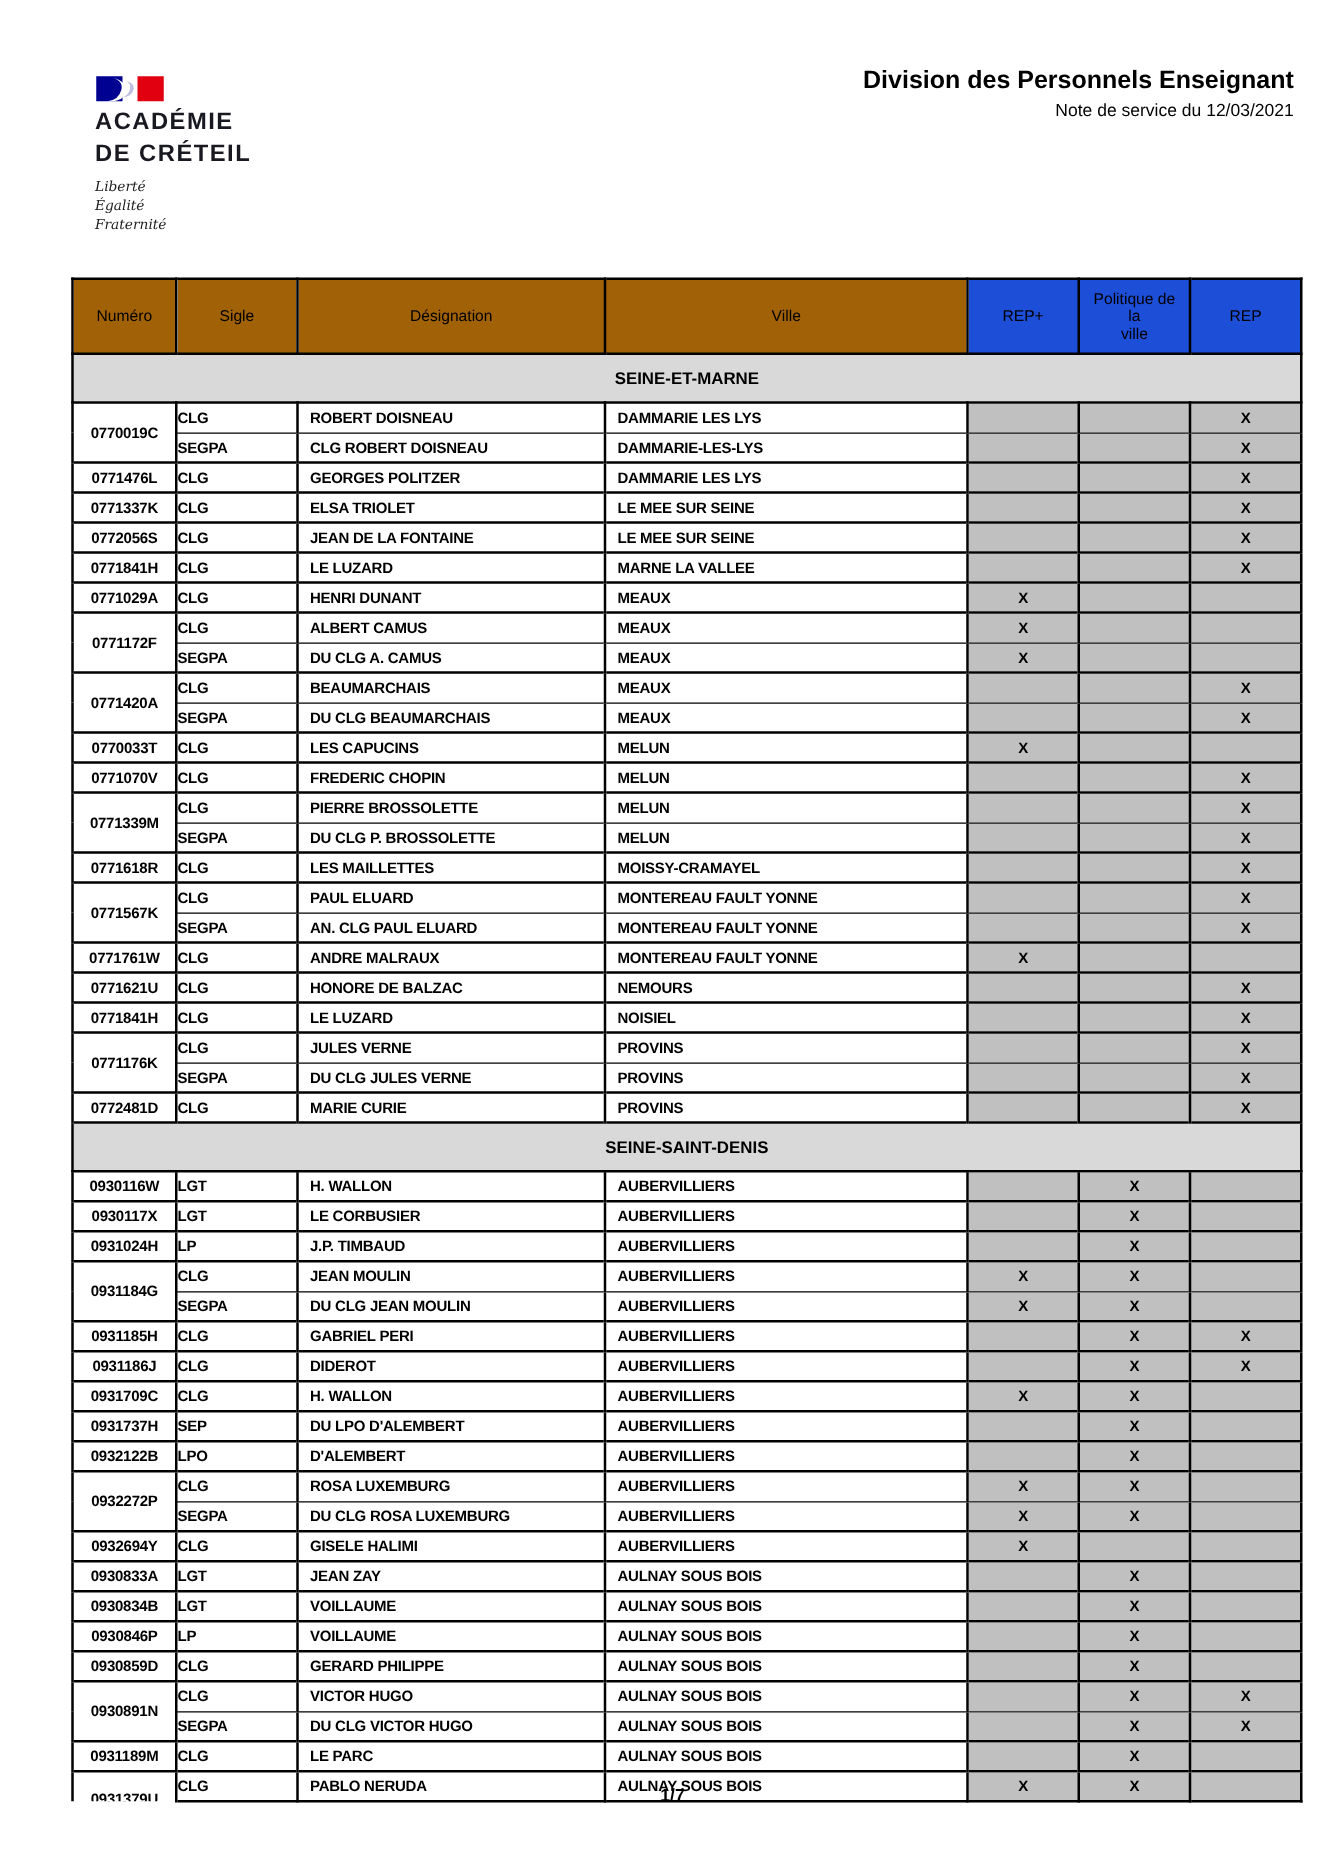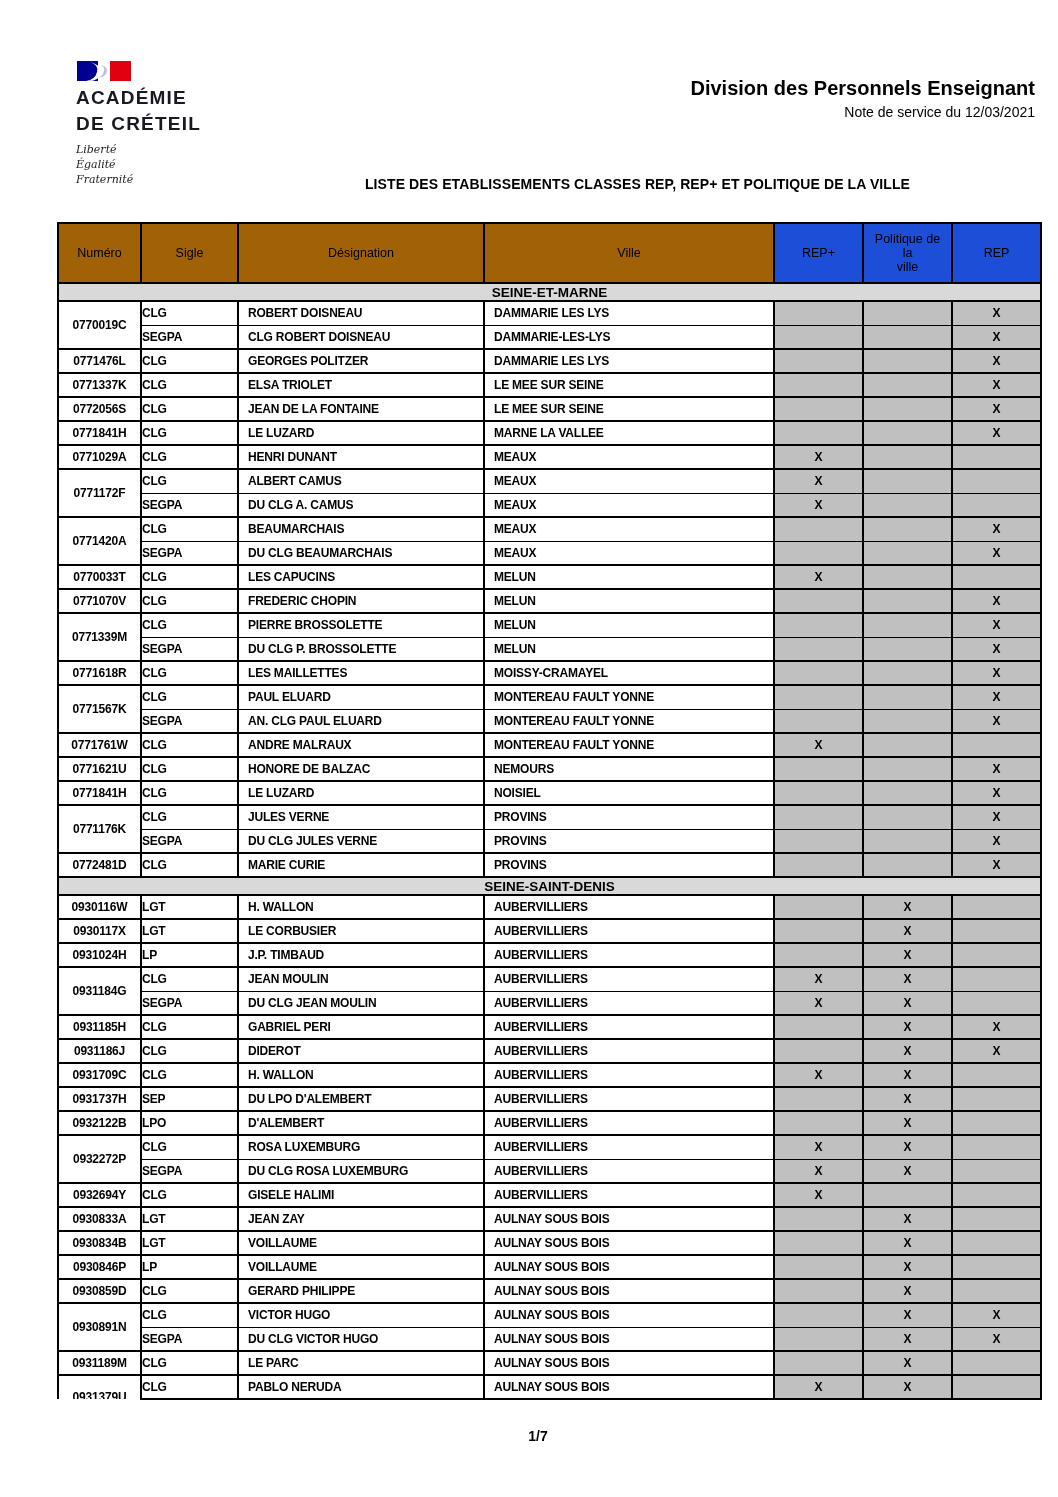--- a/index.html
+++ b/index.html
@@ -8,21 +8,21 @@
     font-family:"Liberation Sans",sans-serif;color:#000;
   }
   .page{position:absolute;inset:0;}
 
   
   .logo{position:absolute;left:76px;top:60px;}
   .logo .flag{display:block;}
   .logo .name{font-weight:bold;font-size:19px;letter-spacing:1.2px;color:#191922;line-height:21px;margin-top:5px;}
   .logo .motto{margin-top:8px;font-family:"DejaVu Serif",serif;font-style:italic;font-size:11px;line-height:15px;color:#1c1c1c;}
 
-  .hdr-right{position:absolute;right:23px;top:76px;text-align:right;}
+  .hdr-right{position:absolute;right:23px;top:52px;text-align:right;}
   .hdr-right .division{font-weight:bold;font-size:20px;line-height:24px;}
   .hdr-right .annexe{font-weight:bold;font-size:17px;line-height:22px;margin-top:7px;}
   .hdr-right .note{font-size:14px;line-height:18px;margin-top:3px;}
 
   .doc-title{position:absolute;left:230px;top:176px;width:815px;text-align:center;
     font-weight:bold;font-size:14px;letter-spacing:0.1px;}
 
   
   .doc-table{position:absolute;left:57px;top:222px;border-collapse:collapse;table-layout:fixed;width:983px;}
   .doc-table th,.doc-table td{
@@ -31,21 +31,21 @@
     padding:0;overflow:hidden;white-space:nowrap;
   }
   .header-row{height:60px;}
   .doc-table thead th{
     border:2px solid #000;background:#a16207;
     font-weight:normal;font-size:12.5px;text-align:center;vertical-align:middle;
   }
   .doc-table thead th.shade{background:#1d4ed8;}
   .doc-table thead th.politique{white-space:pre-line;line-height:14px;}
 
-  .section-row{height:18px;}
+  .section-row{height:39px;}
   .section-row td{
     border:2px solid #000;background:#d9d9d9;
     font-weight:bold;font-size:13.5px;text-align:center;vertical-align:middle;
   }
 
   .data-row{height:24px;}
   .data-row td{font-weight:bold;font-size:12px;vertical-align:middle;letter-spacing:-0.2px;}
   .group-start td{border-top:2px solid #000;}
   tbody tr:last-child td{border-bottom:2px solid #000;}
 
@@ -80,21 +80,20 @@
       <div>Égalité</div>
       <div>Fraternité</div>
     </div>
   </div>
 
   <div class="hdr-right">
     <div class="division">Division des Personnels Enseignant</div>
     <div class="note">Note de service du 12/03/2021</div>
   </div>
 
-  <div class="doc-title">LISTE DES ETABLISSEMENTS CLASSES REP, REP+ ET POLITIQUE DE LA VILLE</div>
 
   <table class="doc-table">
     <colgroup>
       <col style="width:83px">
         <col style="width:97px">
         <col style="width:246px">
         <col style="width:290px">
       <col style="width:89px">
         <col style="width:89px">
         <col style="width:89px">

